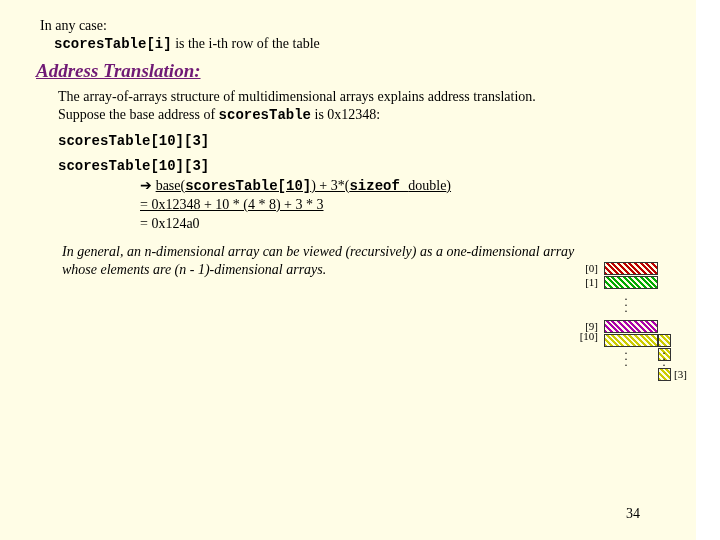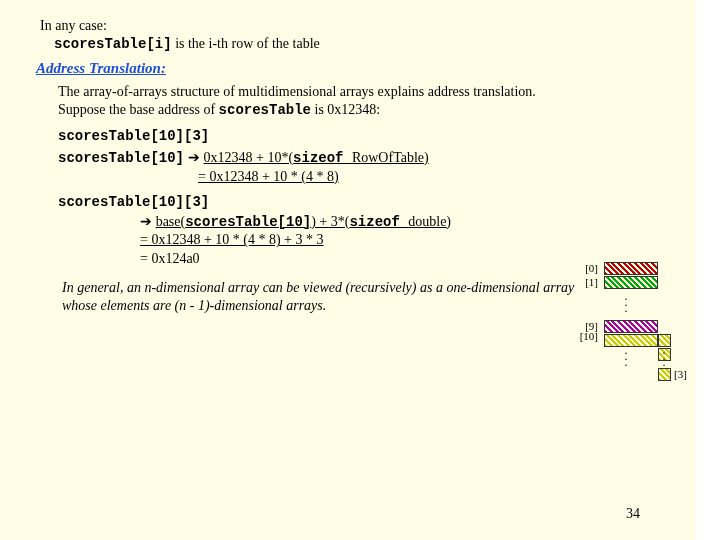--- a/index.html
+++ b/index.html
@@ -26,23 +26,23 @@
     font-family: "Courier New", Courier, monospace;
     font-weight: bold;
   }
   .intro-line { margin-bottom: 2px; }
   .row-line { margin-left: 14px; margin-bottom: 8px; }
   .ij-block { margin-left: 14px; margin-bottom: 6px; line-height: 1.25; max-width: 500px; }
   .heading {
     font-style: italic;
     font-weight: bold;
     text-decoration: underline;
-    color: #1d4ed8;
+    color: #701a75;
     margin: 0 0 6px -4px;
-    font-size: 15px;
+    font-size: 19px;
   }
   .explain-block { margin: 2px 0 8px 18px; line-height: 1.25; max-width: 520px; }
   .calc-block { margin: 0 0 2px 18px; line-height: 1.35; }
   .indent-calc { padding-left: 140px; }
   .indent-calc2 { padding-left: 82px; }
   .u { text-decoration: underline; }
   .general { margin: 10px 0 0 22px; font-style: italic; line-height: 1.25; max-width: 520px; }
   .pagenum { position: absolute; right: 56px; bottom: 18px; font-size: 14px; }
   
   .diagram { position: absolute; right: 22px; top: 262px; width: 100px; height: 180px; font-size: 11px; }
@@ -72,24 +72,20 @@
 
   <div class="explain-block">
     <span>The array-of-arrays structure of multidimensional arrays explains address translation.</span><br>
     <span>Suppose the base address of </span><span class="code">scoresTable</span><span> is 0x12348:</span>
   </div>
 
   <div class="calc-block">
     <span class="code">scoresTable[10][3]</span>
   </div>
 
-  <div class="calc-block">
-    <span class="code">scoresTable[10]</span><span class="arrow"> ➔ </span><span class="u"><span>0x12348 + 10*(</span><span class="code">sizeof </span><span>RowOfTable</span><span>)</span></span><br>
-    <span class="indent-calc u">= 0x12348 + 10 * (4 * 8)</span>
-  </div>
 
   <div class="calc-block" style="margin-top:6px">
     <span class="code">scoresTable[10][3]</span><br>
     <span class="indent-calc2"><span class="arrow">➔ </span><span class="u"><span>base(</span><span class="code">scoresTable[10]</span><span>) + 3*(</span><span class="code">sizeof </span><span>double</span><span>)</span></span></span><br>
     <span class="indent-calc2"><span class="u" style="padding-left:0">= 0x12348 + 10 * (4 * 8) + 3 * 3</span></span><br>
     <span class="indent-calc2">= 0x124a0</span>
   </div>
 
   <div class="general">In general, an n-dimensional array can be viewed (recursively) as a one-dimensional array whose elements are (n - 1)-dimensional arrays.</div>
 

